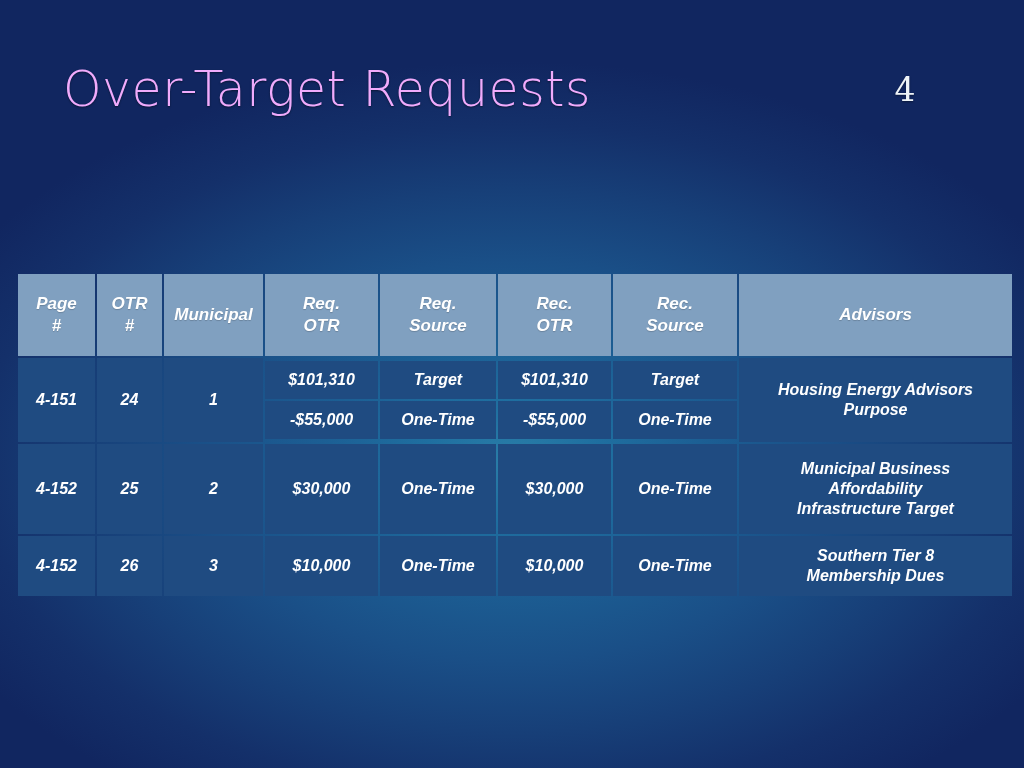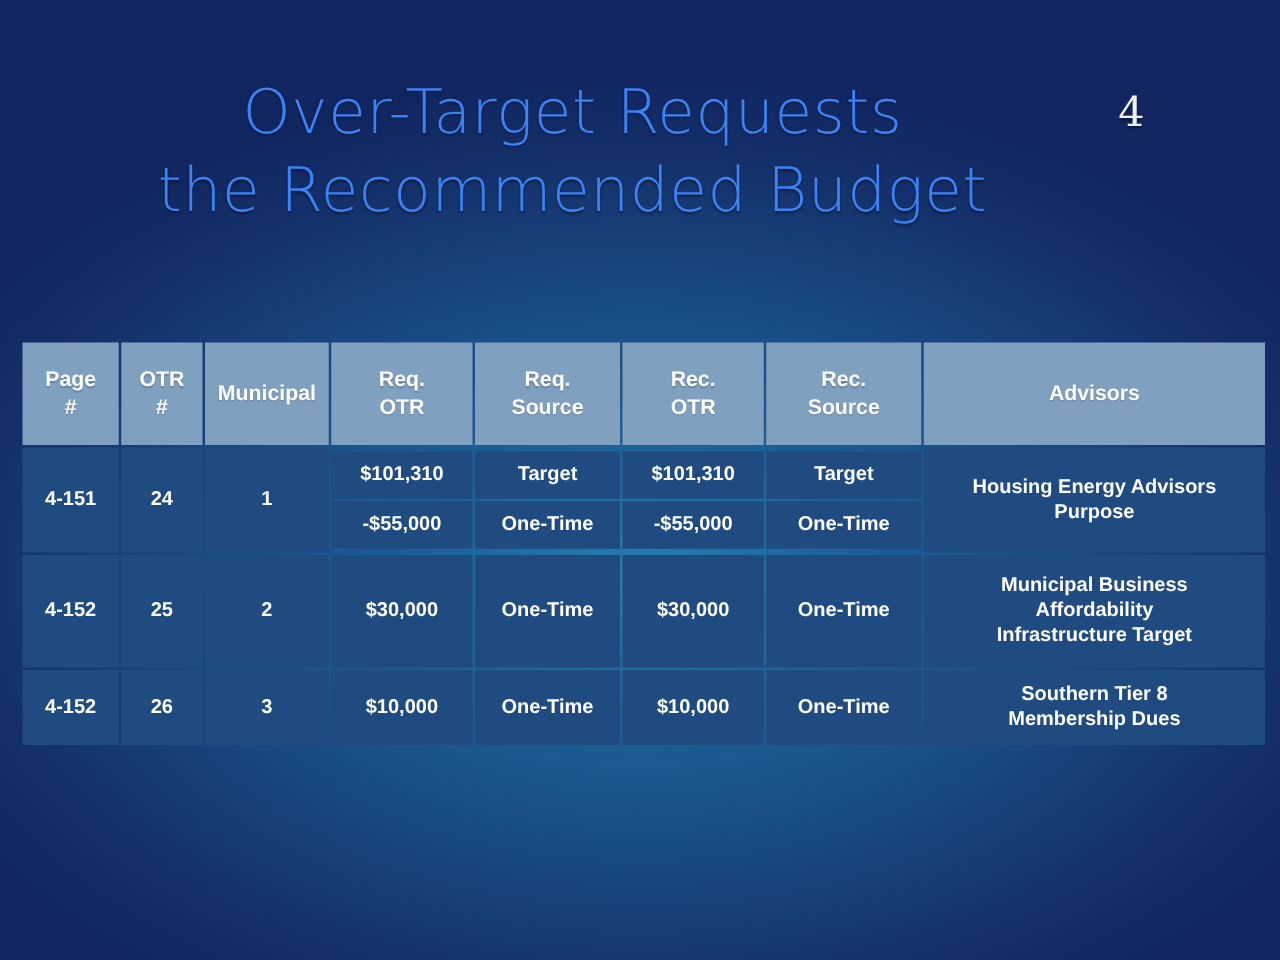--- a/index.html
+++ b/index.html
@@ -21,25 +21,24 @@
   
   .slide-title {
     position: absolute;
     left: 63px;
     top: 58px;
     width: 790px;
     font-size: 49px;
     line-height: 63px;
     font-weight: 300;
     letter-spacing: 0.5px;
-    color: #3b82f6;
+    color: #f0abfc;
     text-shadow: 0 1px 2px rgba(0,0,0,0.45);
     font-family: "DejaVu Sans", sans-serif;
     font-stretch: condensed;
-    text-align: center;
   }
   .slide-title .line { display: block; white-space: nowrap; }
 
   .slide-number {
     position: absolute;
     left: 880px;
     top: 70px;
     width: 50px;
     text-align: center;
     font-size: 33px;
@@ -55,20 +54,21 @@
     left: 16px;
     top: 272px;
     width: 988px;
   }
 
   table.budget-table {
     width: 988px;
     border-collapse: separate;
     border-spacing: 2px;
     table-layout: fixed;
+    font-style: italic;
   }
 
   table.budget-table th,
   table.budget-table td {
     color: #ffffff;
     text-align: center;
     vertical-align: middle;
     font-size: 16px;
     line-height: 20px;
     font-weight: bold;
@@ -118,21 +118,20 @@
   .row-h2 { height: 90px; }
   .row-h3 { height: 60px; }
 
   .purpose-cell { font-size: 16px; line-height: 21px; padding: 4px 8px; }
 </style>
 </head>
 <body>
 
 <div class="slide-title">
   <span class="line">Over-Target Requests</span>
-  <span class="line">the Recommended Budget</span>
 </div>
 
 <div class="slide-number">4</div>
 
 <div class="budget-table-wrap">
   <table class="budget-table">
     <colgroup>
       <col class="c-page">
         <col class="c-otr">
         <col class="c-prio">

